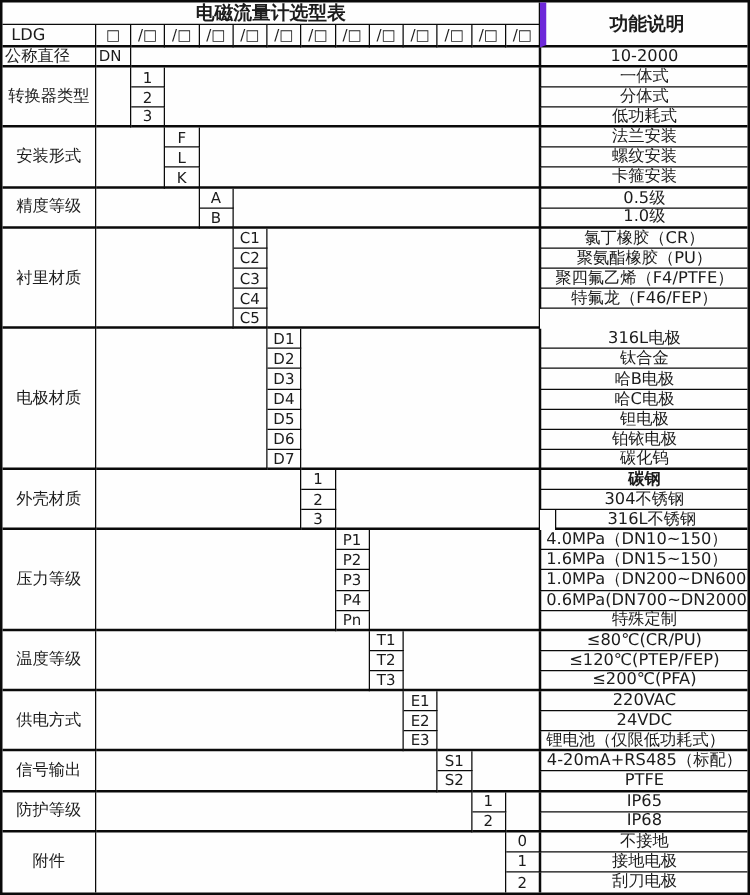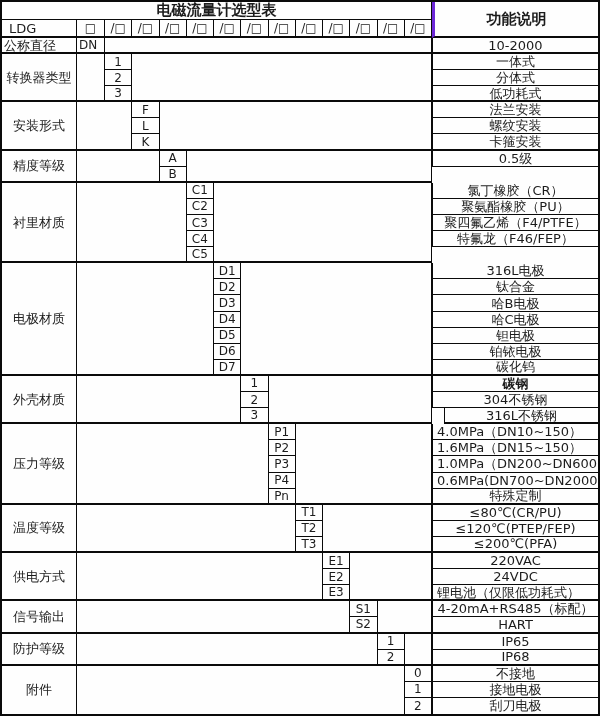--- a/index.html
+++ b/index.html
@@ -17,21 +17,21 @@
     display:flex;align-items:center;justify-content:center;
     font-size:13px;line-height:1;overflow:hidden;white-space:nowrap;
     min-width:0;min-height:0;
   }
   .code{font-size:12px;}
   .thick{border-bottom-width:2px;}
   .noB{border-bottom:none;}
   .fn{border-right:none;border-left:1px solid #0a0a0a;}
   .al{justify-content:flex-start;padding-left:4px;}
   .title{grid-column:1/15;grid-row:1;font-size:15px;font-weight:600;}
-  .fnhead{grid-column:15;grid-row:1/3;font-size:15px;font-weight:600;border-right:none;border-left:3px solid #6d28d9;border-bottom-width:2px;}
+  .fnhead{grid-column:15;grid-row:1/3;font-size:15px;font-weight:600;border-right:none;border-left:5px solid #6d28d9;border-bottom-width:2px;}
   .ldg{grid-column:1;grid-row:2;padding-left:7px;}
   .fbox{grid-column:2;grid-row:2;}
   .dlabel{grid-column:1;grid-row:3;padding-left:2px;}
   .dcode{grid-column:2;grid-row:3;padding-left:2px;}
   .dempty{grid-column:3/15;grid-row:3;}
 </style>
 </head>
 <body>
 
 <div class="page">
@@ -73,20 +73,21 @@
       <div class="c code" style="grid-area: 8 / 4;">L</div>
       <div class="c fn" style="grid-area: 8 / 15;">螺纹安装</div>
       <div class="c code thick" style="grid-area: 9 / 4;">K</div>
       <div class="c fn thick" style="grid-area: 9 / 15;">卡箍安装</div>
       <div class="c thick" style="grid-area: 10 / 1 / 12;">精度等级</div>
       <div class="c thick" style="grid-area: 10 / 2 / 12 / 5;"></div>
       <div class="c thick" style="grid-area: 10 / 6 / 12 / 15;"></div>
       <div class="c code" style="grid-area: 10 / 5;">A</div>
       <div class="c fn" style="grid-area: 10 / 15;">0.5级</div>
       <div class="c code thick" style="grid-area: 11 / 5;">B</div>
+      <div class="c fn thick" style="grid-area: 11 / 15;">1.0级</div>
       <div class="c thick" style="grid-area: 12 / 1 / 17;">衬里材质</div>
       <div class="c thick" style="grid-area: 12 / 2 / 17 / 6;"></div>
       <div class="c thick" style="grid-area: 12 / 7 / 17 / 15;"></div>
       <div class="c code" style="grid-area: 12 / 6;">C1</div>
       <div class="c fn" style="grid-area: 12 / 15;">氯丁橡胶（CR）</div>
       <div class="c code" style="grid-area: 13 / 6;">C2</div>
       <div class="c fn" style="grid-area: 13 / 15;">聚氨酯橡胶（PU）</div>
       <div class="c code" style="grid-area: 14 / 6;">C3</div>
       <div class="c fn" style="grid-area: 14 / 15;">聚四氟乙烯（F4/PTFE）</div>
       <div class="c code" style="grid-area: 15 / 6;">C4</div>
@@ -148,21 +149,21 @@
       <div class="c code" style="grid-area: 36 / 11;">E2</div>
       <div class="c fn" style="grid-area: 36 / 15;">24VDC</div>
       <div class="c code thick" style="grid-area: 37 / 11;">E3</div>
       <div class="c fn al thick" style="grid-area: 37 / 15;">锂电池（仅限低功耗式）</div>
       <div class="c thick" style="grid-area: 38 / 1 / 40;">信号输出</div>
       <div class="c thick" style="grid-area: 38 / 2 / 40 / 12;"></div>
       <div class="c thick" style="grid-area: 38 / 13 / 40 / 15;"></div>
       <div class="c code" style="grid-area: 38 / 12;">S1</div>
       <div class="c fn" style="grid-area: 38 / 15;">4-20mA+RS485（标配）</div>
       <div class="c code thick" style="grid-area: 39 / 12;">S2</div>
-      <div class="c fn thick" style="grid-area: 39 / 15;">HART</div>
+      <div class="c fn thick" style="grid-area: 39 / 15;">PTFE</div>
       <div class="c thick" style="grid-area: 40 / 1 / 42;">防护等级</div>
       <div class="c thick" style="grid-area: 40 / 2 / 42 / 13;"></div>
       <div class="c thick" style="grid-area: 40 / 14 / 42 / 15;"></div>
       <div class="c code" style="grid-area: 40 / 13;">1</div>
       <div class="c fn" style="grid-area: 40 / 15;">IP65</div>
       <div class="c code thick" style="grid-area: 41 / 13;">2</div>
       <div class="c fn thick" style="grid-area: 41 / 15;">IP68</div>
       <div class="c noB" style="grid-area: 42 / 1 / 45;">附件</div>
       <div class="c noB" style="grid-area: 42 / 2 / 45 / 14;"></div>
       <div class="c code" style="grid-area: 42 / 14;">0</div>

